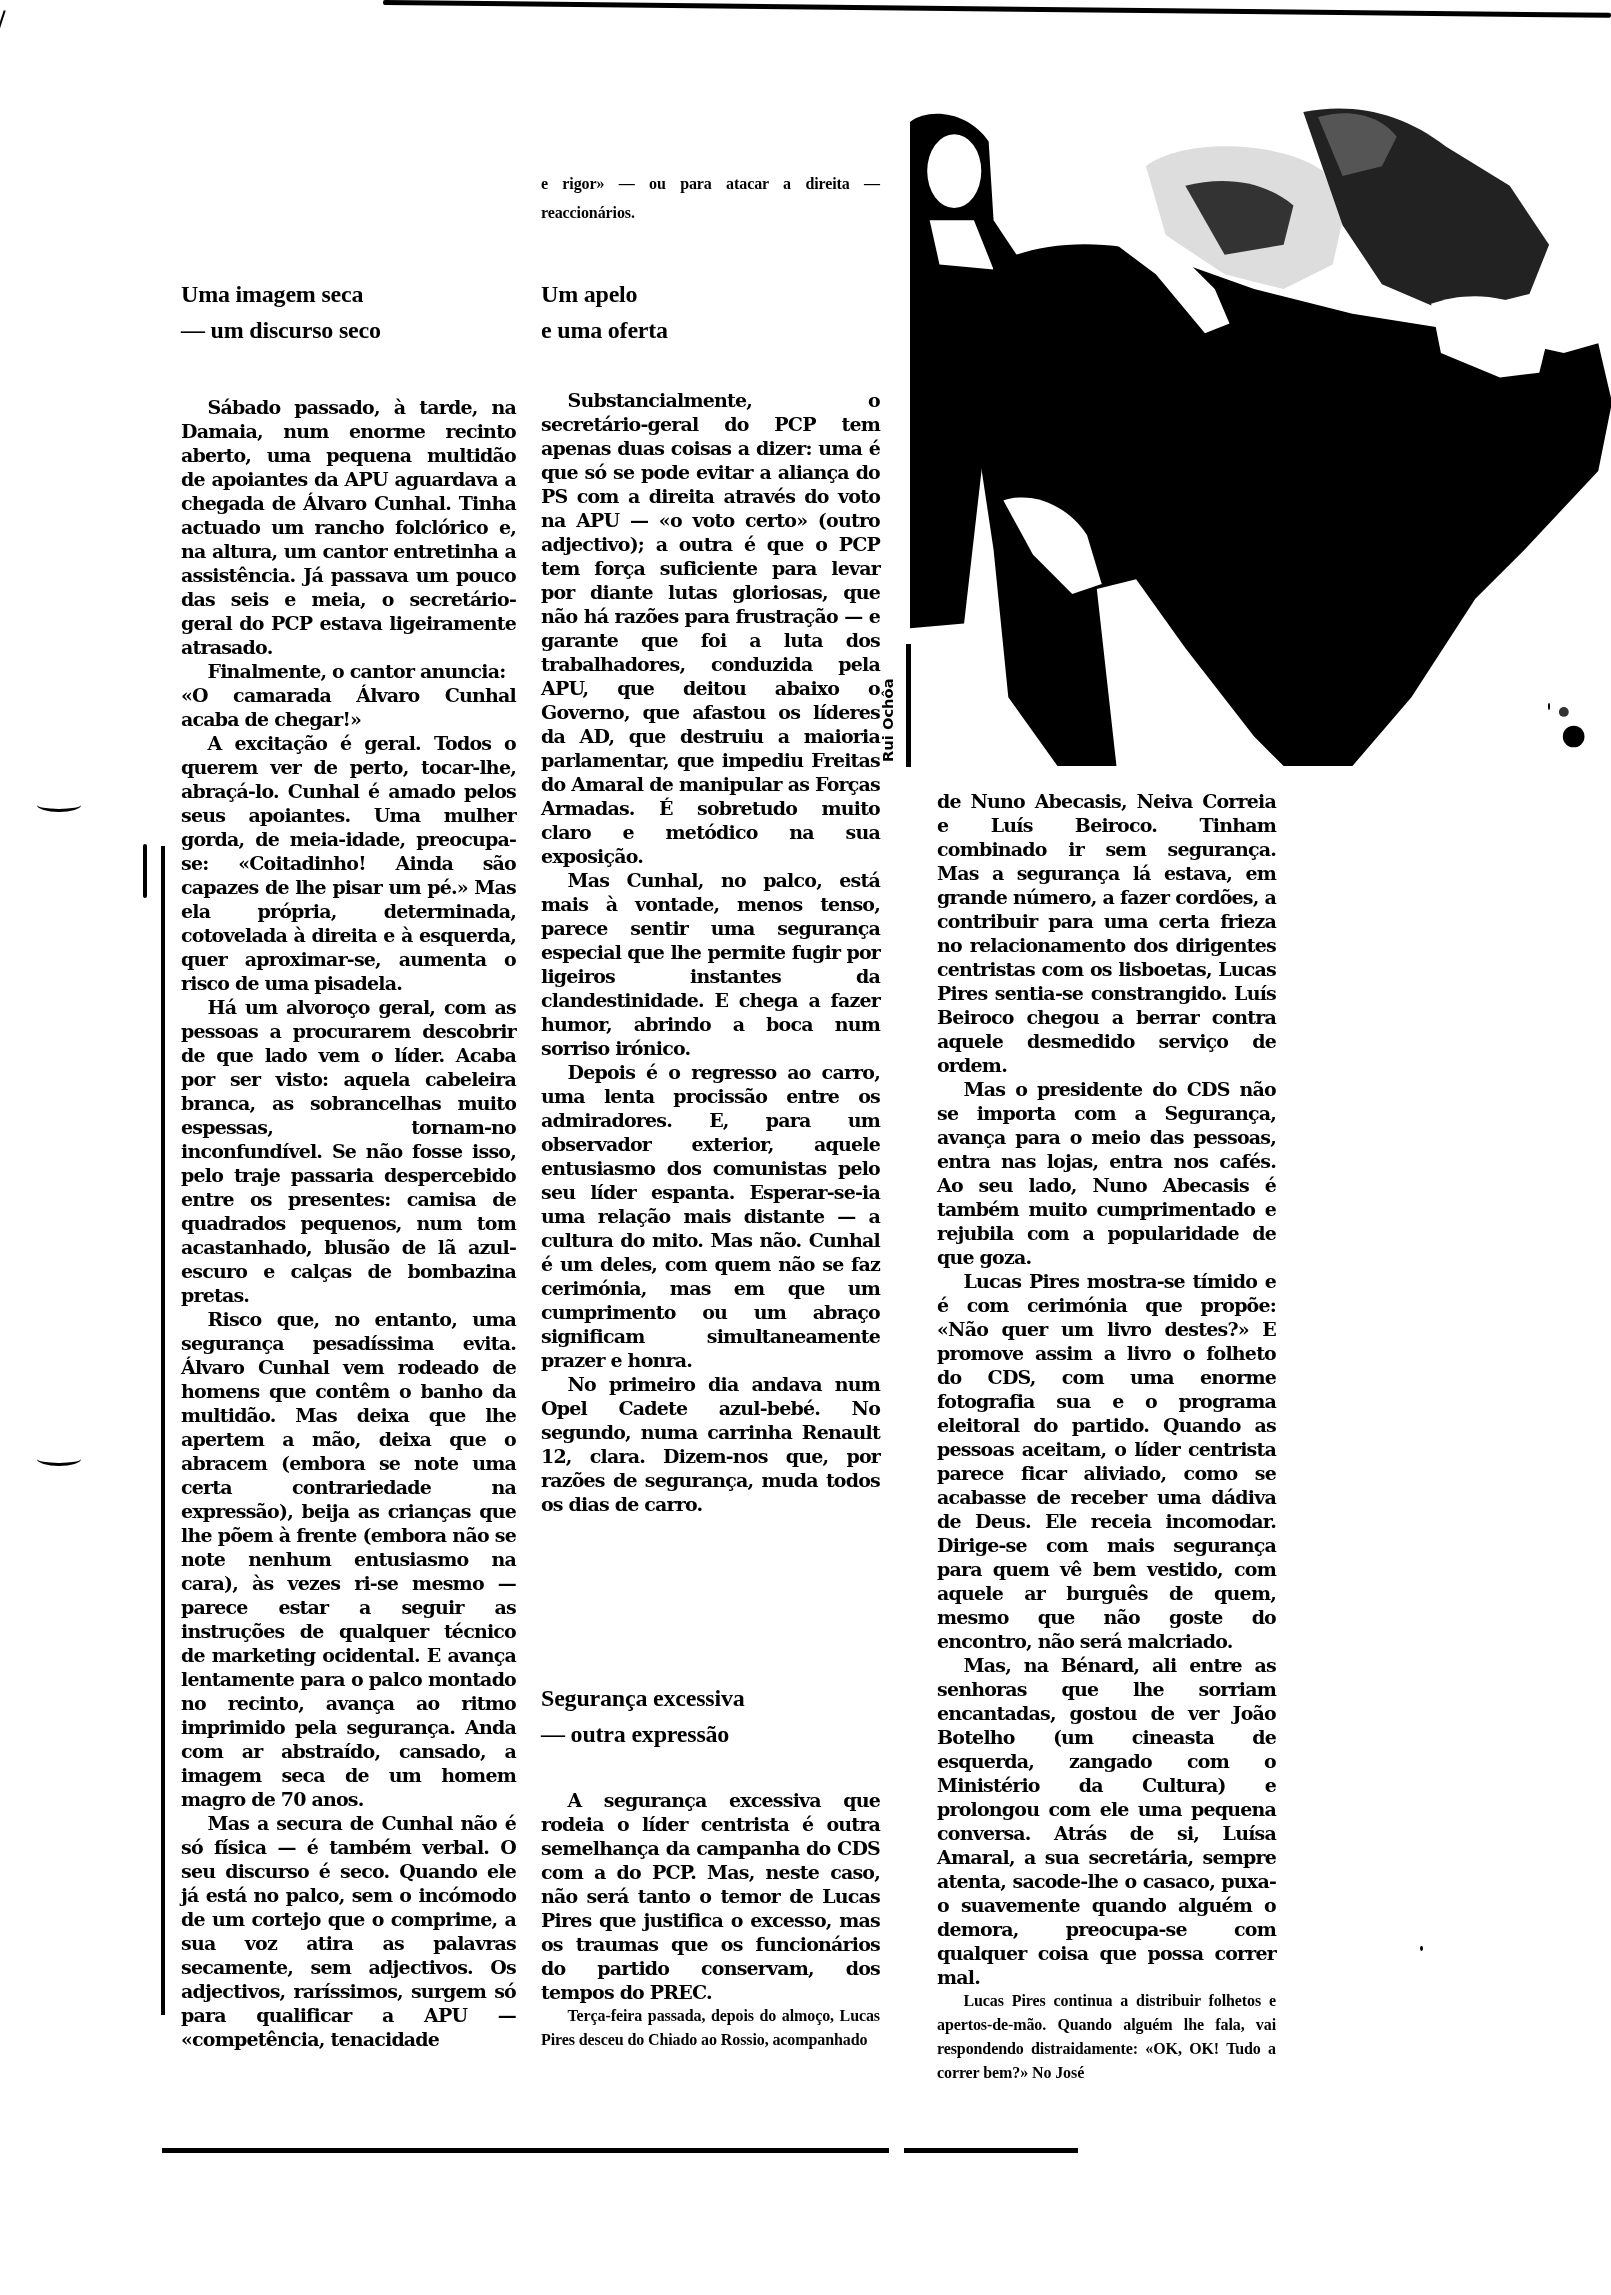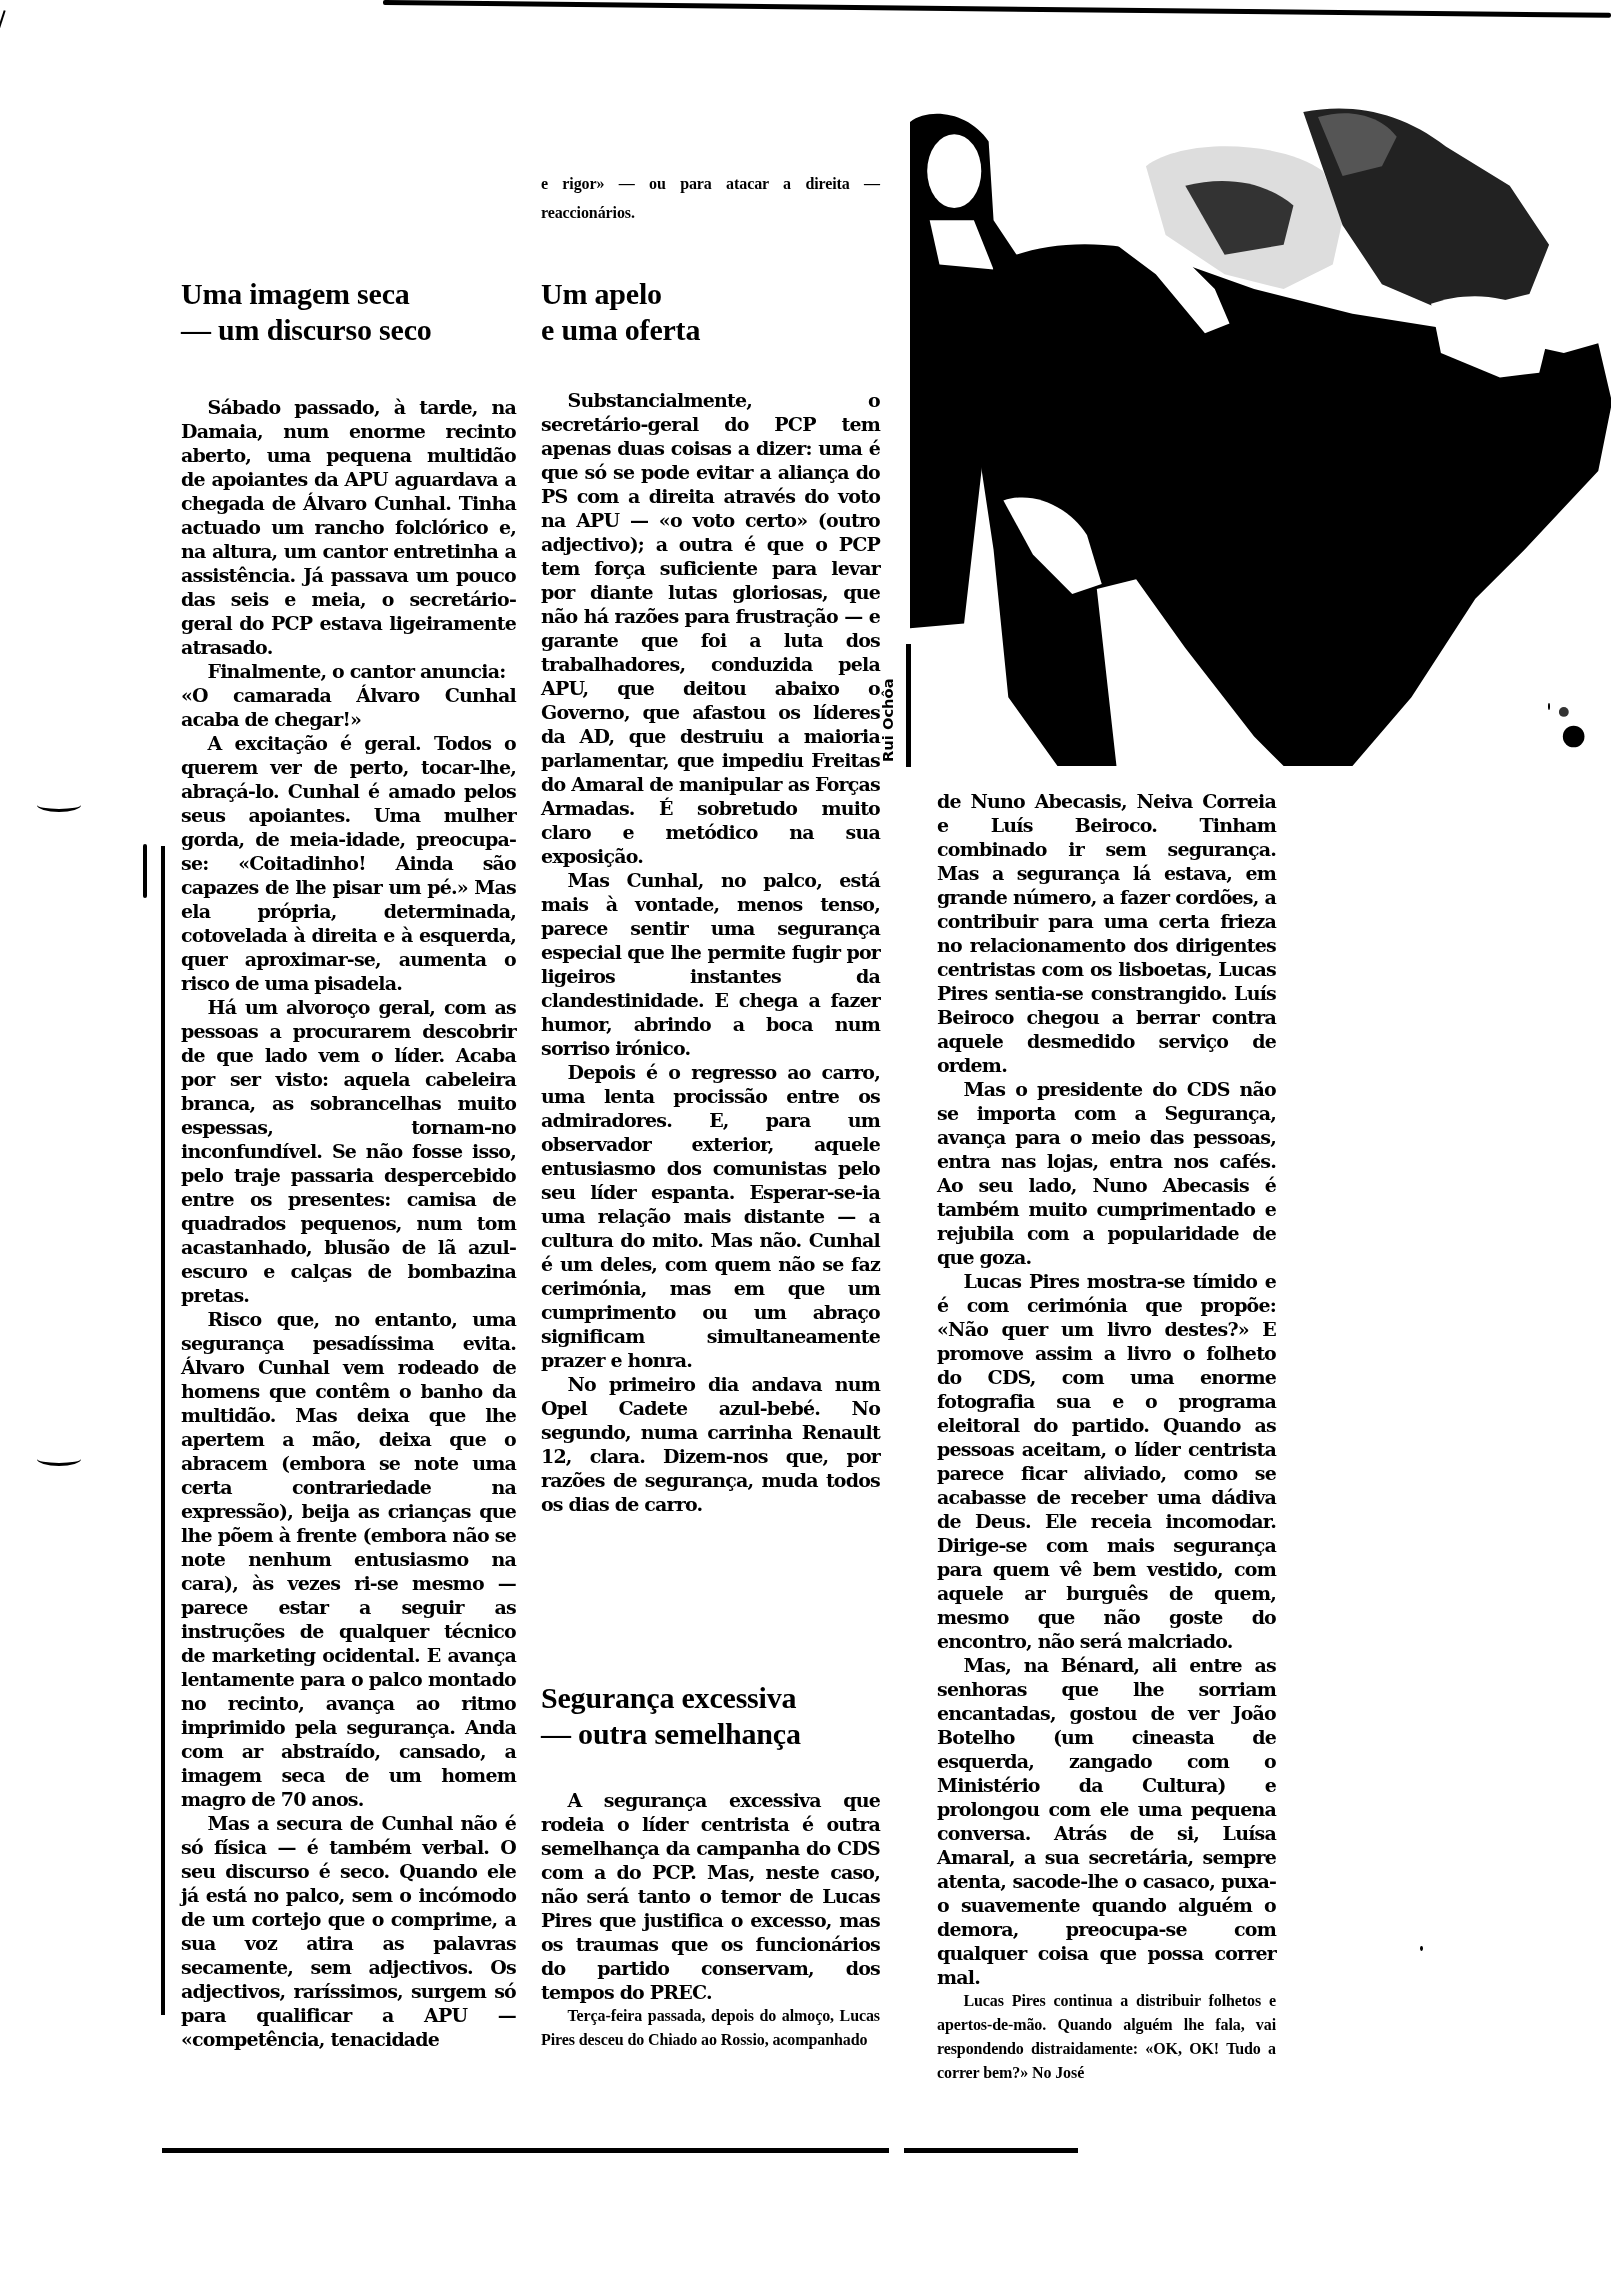--- a/index.html
+++ b/index.html
@@ -9,21 +9,21 @@
            transform:skewY(0.6deg);transform-origin:left top;border-radius:2px;}
   .corner-mark{position:absolute;left:1px;top:9.8px;width:1.5px;height:17.7px;background:#000;transform:rotate(18deg);}
   .margin-curve{position:absolute;left:37px;width:44px;height:10.8px;border-bottom:3.9px solid #000;border-radius:0 0 50% 50%;}
   .margin-rule{position:absolute;left:161px;width:4.4px;background:#000;}
   .margin-tick{position:absolute;left:143px;top:844px;width:3.9px;height:54px;background:#000;border-radius:2px;}
   .bottom-rule{position:absolute;top:2148px;height:4.9px;background:#000;}
   .col{position:absolute;}
   .col1{left:181px;top:0;width:335px;}
   .col2{left:541px;top:0;width:339px;}
   .col3{left:911px;top:0;width:339px;}
-  .headline{font-family:"Liberation Serif","DejaVu Serif",serif;font-weight:bold;font-size:30px;line-height:36px;
+  .headline{font-family:"Liberation Serif","DejaVu Serif",serif;font-weight:bold;font-size:24px;line-height:36px;
             margin:0;letter-spacing:-0.2px;position:absolute;left:0;}
   .body{position:absolute;left:0;font-size:19px;line-height:24px;text-align:justify;
         font-family:"DejaVu Serif",serif;font-weight:bold;letter-spacing:-0.8px;}
   .body p{margin:0;text-indent:26.5px;}
   .body p.noindent{text-indent:0;}
   .body b{font-weight:900;}
   .cond{font-family:"Liberation Serif",serif;font-weight:bold;letter-spacing:-0.1px;font-size:16px;}
   .photo{position:absolute;left:910px;top:58px;width:702px;height:708px;overflow:hidden;background:#fff;}
   .photo svg{width:100%;height:100%;display:block;}
   .credit{position:absolute;left:879px;top:762px;transform:rotate(-90deg);transform-origin:left top;
@@ -98,21 +98,21 @@
     <span>e uma oferta</span>
   </h2>
   <div class="body" style="top:388px;width:339px;">
     <p><span>Substancialmente, o secretário-geral do PCP tem apenas duas coisas a dizer: uma é que só se pode evitar a aliança do PS com a direita através do voto na APU —</span> <b>«o voto certo»</b><span> (outro adjectivo); a outra é que o PCP tem força suficiente para levar por diante lutas gloriosas, que não há razões para frustração — e garante que foi a luta dos trabalhadores, conduzida pela APU, que deitou abaixo o Governo, que afastou os líderes da AD, que destruiu a maioria parlamentar, que impediu Freitas do Amaral de manipular as Forças Armadas. É sobretudo muito claro e metódico na sua exposição.</span></p>
     <p>Mas Cunhal, no palco, está mais à vontade, menos tenso, parece sentir uma segurança especial que lhe permite fugir por ligeiros instantes da clandestinidade. E chega a fazer humor, abrindo a boca num sorriso irónico.</p>
     <p>Depois é o regresso ao carro, uma lenta procissão entre os admiradores. E, para um observador exterior, aquele entusiasmo dos comunistas pelo seu líder espanta. Esperar-se-ia uma relação mais distante — a cultura do mito. Mas não. Cunhal é um deles, com quem não se faz cerimónia, mas em que um cumprimento ou um abraço significam simultaneamente prazer e honra.</p>
     <p>No primeiro dia andava num Opel Cadete azul-bebé. No segundo, numa carrinha Renault 12, clara. Dizem-nos que, por razões de segurança, muda todos os dias de carro.</p>
   </div>
   <h2 class="headline" style="top:1680px;">
     <span>Segurança excessiva</span><br>
-    <span>— outra semelhança</span>
+    <span>— outra expressão</span>
   </h2>
   <div class="body" style="top:1788px;width:339px;">
     <p>A segurança excessiva que rodeia o líder centrista é outra semelhança da campanha do CDS com a do PCP. Mas, neste caso, não será tanto o temor de Lucas Pires que justifica o excesso, mas os traumas que os funcionários do partido conservam, dos tempos do PREC.</p>
     <p class="cond">Terça-feira passada, depois do almoço, Lucas Pires desceu do Chiado ao Rossio, acompanhado</p>
   </div>
 </div>
 
 <div class="col col3">
   <div class="body" style="top:789px;width:339px;margin-left:26px;">
     <p class="noindent">de Nuno Abecasis, Neiva Correia e Luís Beiroco. Tinham combinado ir sem segurança. Mas a segurança lá estava, em grande número, a fazer cordões, a contribuir para uma certa frieza no relacionamento dos dirigentes centristas com os lisboetas, Lucas Pires sentia-se constrangido. Luís Beiroco chegou a berrar contra aquele desmedido serviço de ordem.</p>

